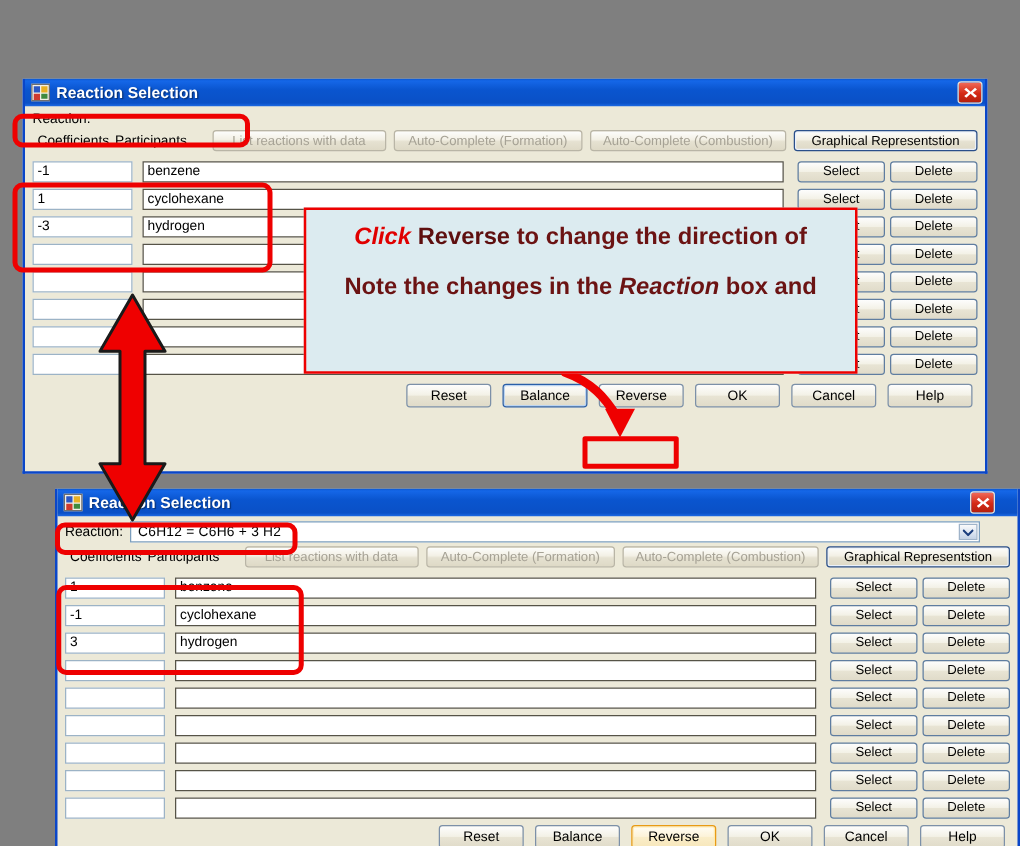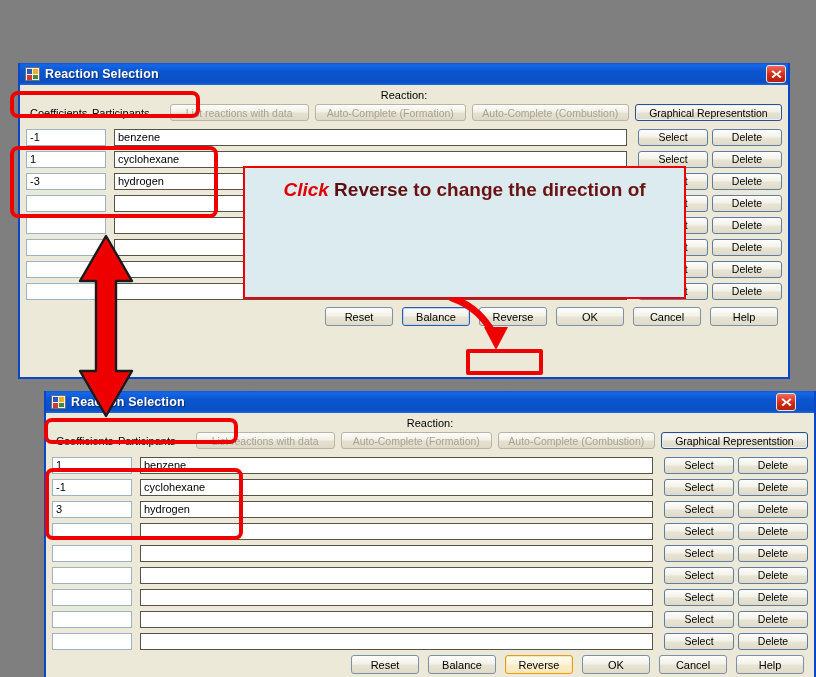--- a/index.html
+++ b/index.html
@@ -57,21 +57,20 @@
     box-sizing:border-box;
     display:flex;align-items:center;justify-content:center;
   }
   .title-close svg{display:block;}
 
   
   .reaction-bar{
     display:flex;align-items:center;
     padding:4px 6px 3px 6px;
     gap:6px;
-    flex-direction:column;
   }
   .reaction-label{font-size:11px;white-space:nowrap;}
   .combo{
     flex:1;height:17px;
     background:#fff;
     border:1px solid #7b9ebd;
     box-sizing:border-box;
     display:flex;align-items:center;
     position:relative;
   }
@@ -307,20 +306,28 @@
       <span class="titlebar-text">Reaction Selection</span>
       <span class="title-close" style="right:18px;">
         <svg width="13" height="12" viewBox="0 0 13 12" aria-hidden="true">
           <path d="M3 2.2 L6.5 5.4 L10 2.2 L11.6 3.6 L8.3 6.2 L11.6 8.8 L10 10.2 L6.5 7.0 L3 10.2 L1.4 8.8 L4.7 6.2 L1.4 3.6 Z" fill="#ffffff"></path>
         </svg>
       </span>
     </div>
 
     <div class="reaction-bar">
       <span class="reaction-label">Reaction:</span>
+      <span class="combo" style="margin-right:24px;">
+        <span class="combo-value">C6H12  =  C6H6 + 3 H2</span>
+        <span class="combo-arrow">
+          <svg width="9" height="6" viewBox="0 0 9 6" aria-hidden="true">
+            <path d="M0.5 1 L4.5 5 L8.5 1" fill="none" stroke="#1a3d7c" stroke-width="1.6"></path>
+          </svg>
+        </span>
+      </span>
     </div>
 
     <div class="toolrow">
       <span class="col-head coef">Coefficients</span>
       <span class="col-head part">Participants</span>
       <span class="xpbtn disabled" style="width:140px;">List reactions with data</span>
       <span class="xpbtn disabled" style="width:152px;">Auto-Complete (Formation)</span>
       <span class="xpbtn disabled" style="width:158px;">Auto-Complete (Combustion)</span>
       <span class="xpbtn default" style="width:148px;">Graphical Representstion</span>
     </div>
@@ -421,15 +428,20 @@
     <path d="M8 4 C30 12, 40 24, 50 40" fill="none" stroke="#ef0000" stroke-width="7" stroke-linecap="round"></path>
     <path d="M52 56 L40 33 L64 33 Z" fill="#ef0000"></path>
   </svg>
 
   <div class="callout" style="left:243px;top:130px;width:443px;height:133px;">
     <p>
       <span class="ital-red">Click</span>
       <span class="strong">Reverse</span>
       <span>to change the direction of</span>
     </p>
+    <p class="gap">
+      <span>Note the changes in the</span>
+      <span class="ital">Reaction</span>
+      <span>box and</span>
+    </p>
   </div>
 
 </div>
 
 </body></html>

